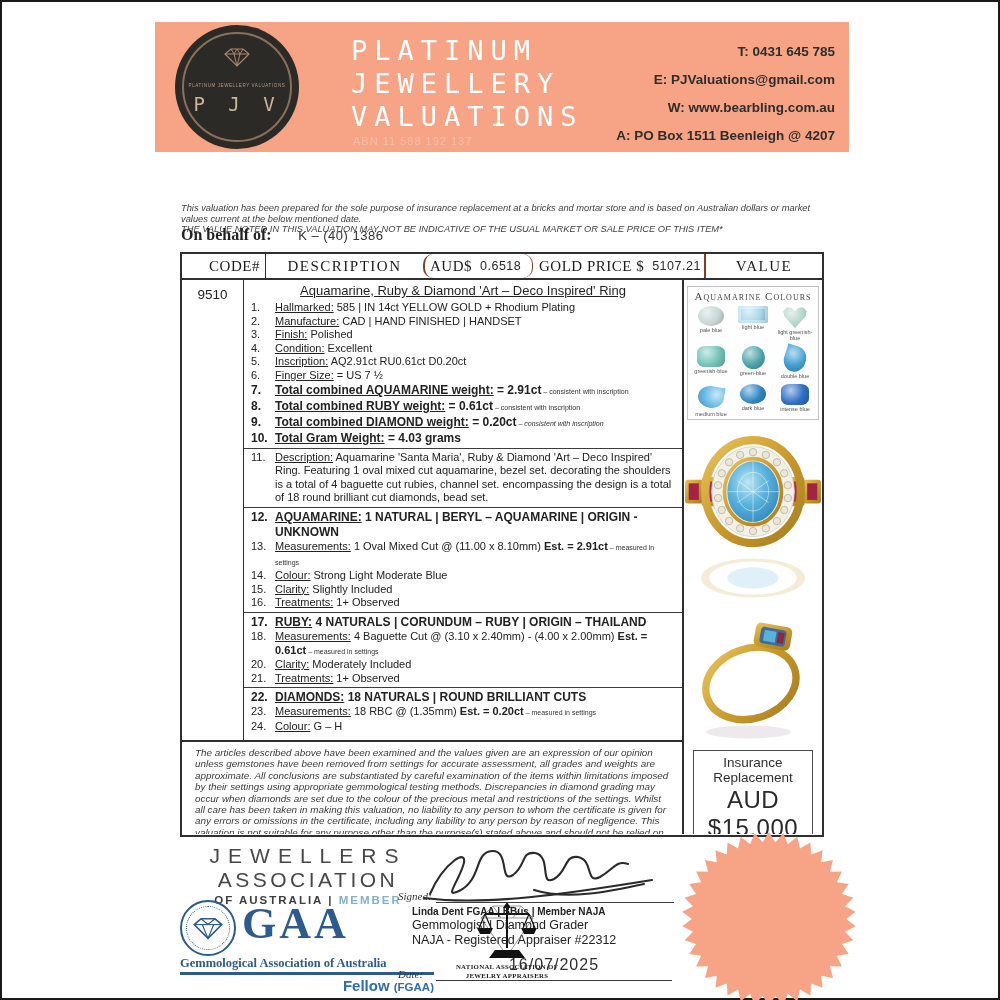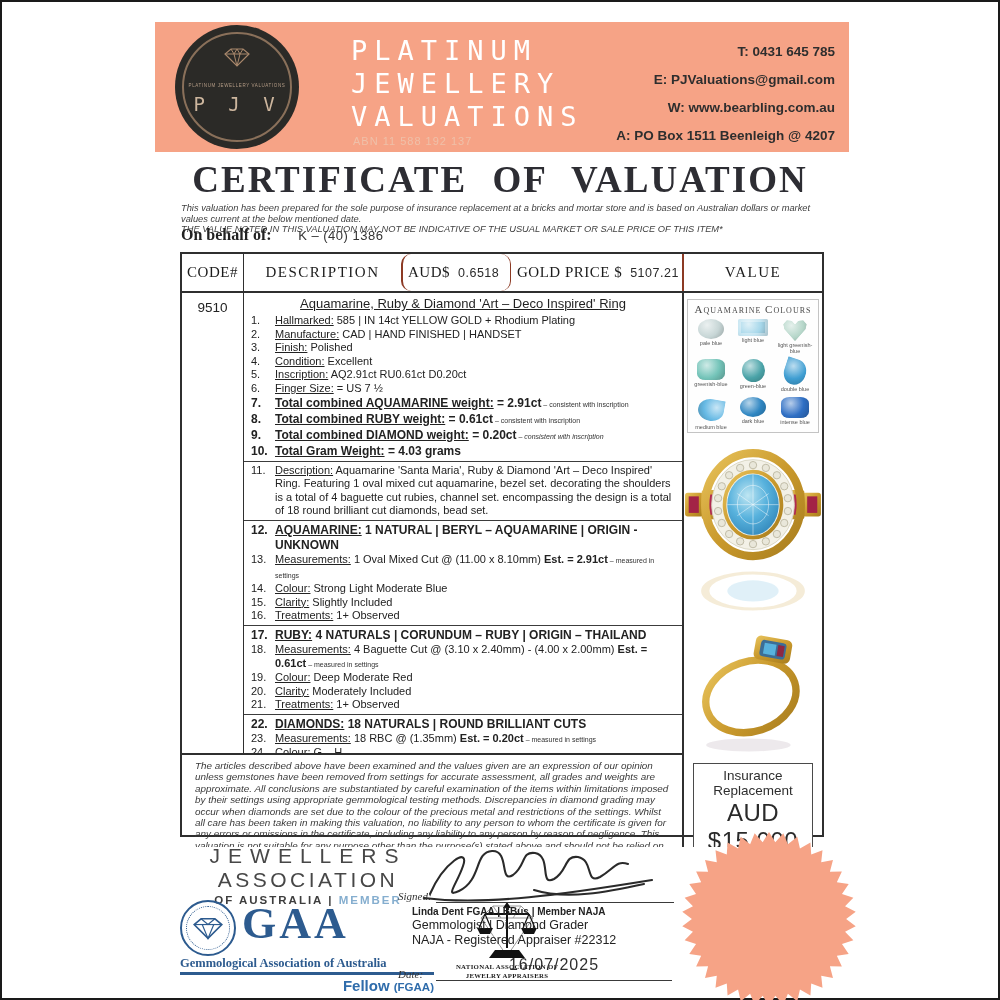--- a/index.html
+++ b/index.html
@@ -19,21 +19,21 @@
 
   
   .cert-title{position:absolute;left:0;right:0;top:156px;text-align:center;font-family:"Liberation Serif",serif;font-weight:bold;font-size:37px;letter-spacing:2px;word-spacing:14px;color:#2d2d33;}
   .disc-top{position:absolute;left:179px;top:201px;width:644px;font-style:italic;font-size:9.3px;line-height:10.5px;color:#3f3f3f;}
   .behalf{position:absolute;left:179px;top:224px;}
   .behalf-label{font-family:"Liberation Serif",serif;font-weight:bold;font-size:16px;color:#222;}
   .behalf-value{font-size:13px;color:#333;margin-left:22px;letter-spacing:.5px;}
 
   
   .val-table{position:absolute;left:178px;top:250px;width:644px;height:585px;border:2px solid #2f2f2f;box-sizing:border-box;background:#fff;}
-  .thead{display:flex;height:39px;border-bottom:2px solid #2f2f2f;box-sizing:border-box;font-family:"Liberation Serif",serif;font-size:15px;color:#1c1c1c;}
+  .thead{display:flex;height:26px;border-bottom:2px solid #2f2f2f;box-sizing:border-box;font-family:"Liberation Serif",serif;font-size:15px;color:#1c1c1c;padding-left:22px;}
   .th{display:flex;align-items:center;box-sizing:border-box;letter-spacing:.5px;}
   .th-code{width:62px;justify-content:center;border-right:1.5px solid #2f2f2f;}
   .th-desc{width:157px;justify-content:center;letter-spacing:1.5px;}
   .th-aud{width:110px;border-left:2px solid #8c3a24;border-right:1px solid #8c3a24;padding-left:5px;border-radius:10px;}
   .th-gold{width:173px;border-right:2px solid #8c3a24;padding-left:6px;}
   .th-value{flex:1;justify-content:center;letter-spacing:1.5px;}
   .th-num{font-family:"Liberation Sans",sans-serif;font-size:12.5px;color:#2a2a2a;margin-left:8px;letter-spacing:.5px;}
   .tbody{display:flex;height:554px;box-sizing:border-box;}
   .col-left{width:502px;border-right:2px solid #2f2f2f;box-sizing:border-box;display:flex;flex-direction:column;}
   .left-top{flex:1;display:flex;overflow:hidden;}
@@ -134,21 +134,20 @@
     </div>
     <div class="band-abn">ABN 11 588 192 137</div>
     <div class="band-contacts">
       <div>T: 0431 645 785</div>
       <div>E: PJValuations@gmail.com</div>
       <div>W: www.bearbling.com.au</div>
       <div>A: PO Box 1511 Beenleigh @ 4207</div>
     </div>
   </div>
 
-  <div class="cert-title">CERTIFICATE OF VALUATION</div>
   <div class="disc-top">
     <div>This valuation has been prepared for the sole purpose of insurance replacement at a bricks and mortar store and is based on Australian dollars or market values current at the below mentioned date.</div>
     <div>THE VALUE NOTED IN THIS VALUATION MAY NOT BE INDICATIVE OF THE USUAL MARKET OR SALE PRICE OF THIS ITEM*</div>
   </div>
   <div class="behalf">
     <span class="behalf-label">On behalf of:</span>
     <span class="behalf-value">K – (40) 1386</span>
   </div>
 
   <div class="val-table">
@@ -244,24 +243,20 @@
                   </div>
                 </div>
                 <div class="spec-group">
                   <div class="spec-row bold">
                     <span class="spec-num">17.</span>
                     <span class="spec-body"><span class="spec-label">RUBY:</span> <span>4 NATURALS | CORUNDUM – RUBY | ORIGIN – THAILAND</span></span>
                   </div>
                   <div class="spec-row">
                     <span class="spec-num">18.</span>
                     <span class="spec-body"><span class="spec-label">Measurements:</span> <span>4 Baguette Cut @ (3.10 x 2.40mm) - (4.00 x 2.00mm)</span><span class="spec-est"> Est. = 0.61ct</span><span class="spec-note"> – measured in settings</span></span>
-                  </div>
-                  <div class="spec-row">
-                    <span class="spec-num">19.</span>
-                    <span class="spec-body"><span class="spec-label">Colour:</span> <span>Deep Moderate Red</span></span>
                   </div>
                   <div class="spec-row">
                     <span class="spec-num">20.</span>
                     <span class="spec-body"><span class="spec-label">Clarity:</span> <span>Moderately Included</span></span>
                   </div>
                   <div class="spec-row">
                     <span class="spec-num">21.</span>
                     <span class="spec-body"><span class="spec-label">Treatments:</span> <span>1+ Observed</span></span>
                   </div>
                 </div>

